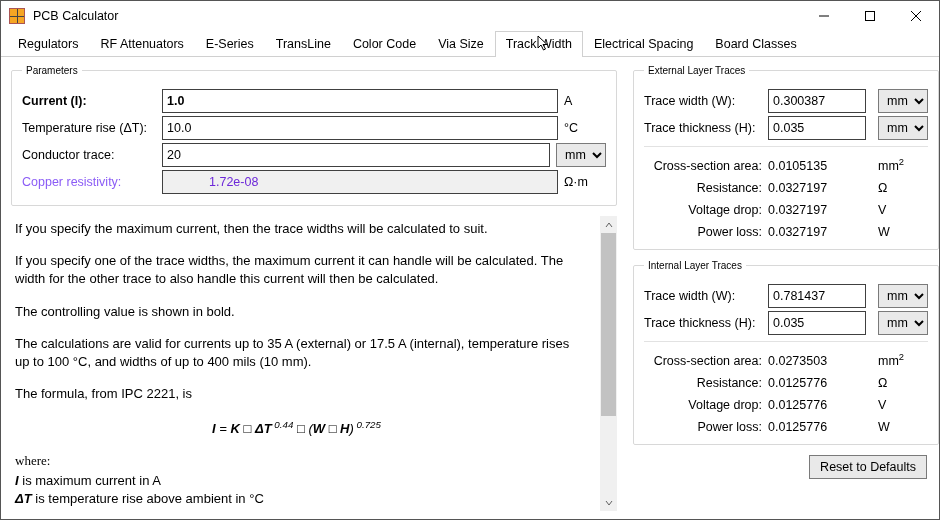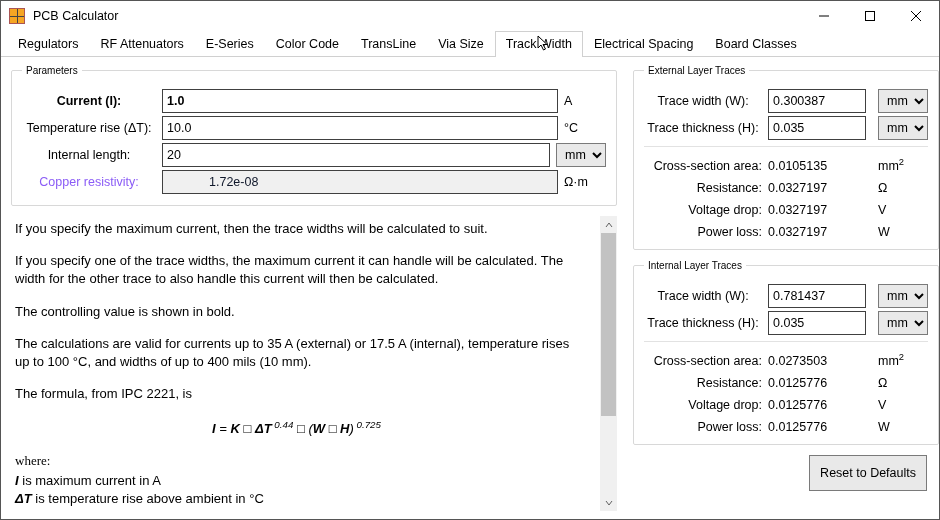--- a/index.html
+++ b/index.html
@@ -22,27 +22,27 @@
   .tab.active::after { content:""; position:absolute; left:0; right:0; bottom:-1px; height:1px; background:#fff; }
   .tab .cursor { position:absolute; top:3px; left:50%; transform:translateX(-2px); pointer-events:none; }
   
   .body { flex:1; display:flex; padding:8px 10px 8px 10px; gap:16px; overflow:hidden; }
   .left { flex:1; display:flex; flex-direction:column; min-width:0; }
   .right { width:296px; display:flex; flex-direction:column; }
   
   fieldset { border:1px solid #d8d8d8; border-radius:2px; margin:0 0 10px 0; padding:10px 10px 8px 10px; }
   fieldset > legend { padding:0 4px; font-size:10px; }
   .row { display:flex; align-items:center; margin:3px 0; min-height:24px; gap:6px; }
-  .row .lbl { width:120px; text-align:center; }
+  .row .lbl { width:120px; text-align:left; }
   .left .row .lbl { width:134px; }
   .row input.text {
     flex:1; height:24px; border:1px solid #404040; padding:2px 4px; font:inherit; background:#fff;
   }
   .row input.text.bold { font-weight:700; }
-  .row input.text.ro { background:#f0f0f0; color:#0f172a;padding-left:46px; }
+  .row input.text.ro { background:#f0f0f0; color:#6d28d9;padding-left:46px; }
   .unitcell { width:42px; }
   select.unitsel {
     width:50px; height:24px; border:1px solid #7a7a7a; background:#e9e9e9; font:inherit; padding-left:4px;
   }
   .right .row .lbl { width:118px; }
   .right .row input.text { width:98px; flex:none; }
   .right .row .spacer { flex:1; }
   .valrow { display:flex; align-items:flex-end; margin:2px 0; min-height:20px; gap:6px; }
   .valrow .lbl { width:118px; text-align:right; }
   .valrow .val { width:98px; }
@@ -55,21 +55,21 @@
   .desc .formula { text-align:center; font-style:italic; font-family:"Segoe UI", sans-serif; }
   .desc .where { margin-bottom:2px;font-family:Liberation Serif, serif; }
   .desc .defs div { margin:0; }
   .scrollbar { width:17px; background:#f0f0f0; display:flex; flex-direction:column; }
   .scrollbar .arrow { height:17px; display:flex; align-items:center; justify-content:center; }
   .scrollbar .arrow svg { width:8px; height:8px; }
   .scrollbar .track { flex:1; position:relative; }
   .scrollbar .thumb { position:absolute; left:1px; right:1px; top:0; height:70%; background:#c2c2c2; }
   
   .footer { display:flex; justify-content:flex-end; padding:0 2px 2px 0; }
-  button.reset { height:36px; padding:0 10px; border:1px solid #7a7a7a; background:#e9e9e9; font:inherit; }
+  button.reset { height:24px; padding:0 10px; border:1px solid #7a7a7a; background:#e9e9e9; font:inherit; }
   sup { font-size:0.75em; }
 </style>
 </head>
 <body>
 
 <div class="window">
 
   <div class="titlebar">
     <span class="icon"></span>
     <span class="title">PCB Calculator</span>
@@ -87,22 +87,22 @@
       <svg viewBox="0 0 10 10">
           <path d="M0 0 L10 10 M10 0 L0 10"></path>
         </svg>
     </div>
   </div>
 
   <div class="tabs">
     <div class="tab">Regulators</div>
     <div class="tab">RF Attenuators</div>
     <div class="tab">E-Series</div>
+    <div class="tab">TransLine</div>
     <div class="tab">Color Code</div>
-    <div class="tab">TransLine</div>
     <div class="tab">Via Size</div>
     <div class="tab active">
       <span>Track Width</span>
       <span class="cursor">
         <svg width="14" height="18" viewBox="0 0 14 18">
             <path d="M1 1 L1 13 L4 10 L6.5 15 L8.5 14 L6 9.5 L10 9.5 Z" fill="#fff" stroke="#000" stroke-width="1"></path>
           </svg>
       </span>
     </div>
     <div class="tab">Electrical Spacing</div>
@@ -122,21 +122,21 @@
           <span class="unitcell">A</span>
         </div>
 
         <div class="row">
           <span class="lbl">Temperature rise (ΔT):</span>
           <input class="text" value="10.0" style="">
           <span class="unitcell">°C</span>
         </div>
 
         <div class="row">
-          <span class="lbl">Internal length:</span>
+          <span class="lbl">Conductor trace:</span>
           <input class="text" value="20" style="">
           <select class="unitsel">
             <option>mm</option>
           </select>
         </div>
 
         <div class="row">
           <span class="lbl" style="color:#8b5cf6">Copper resistivity:</span>
           <input class="text ro" readonly="" value="1.72e-08" style="">
           <span class="unitcell">Ω·m</span>

